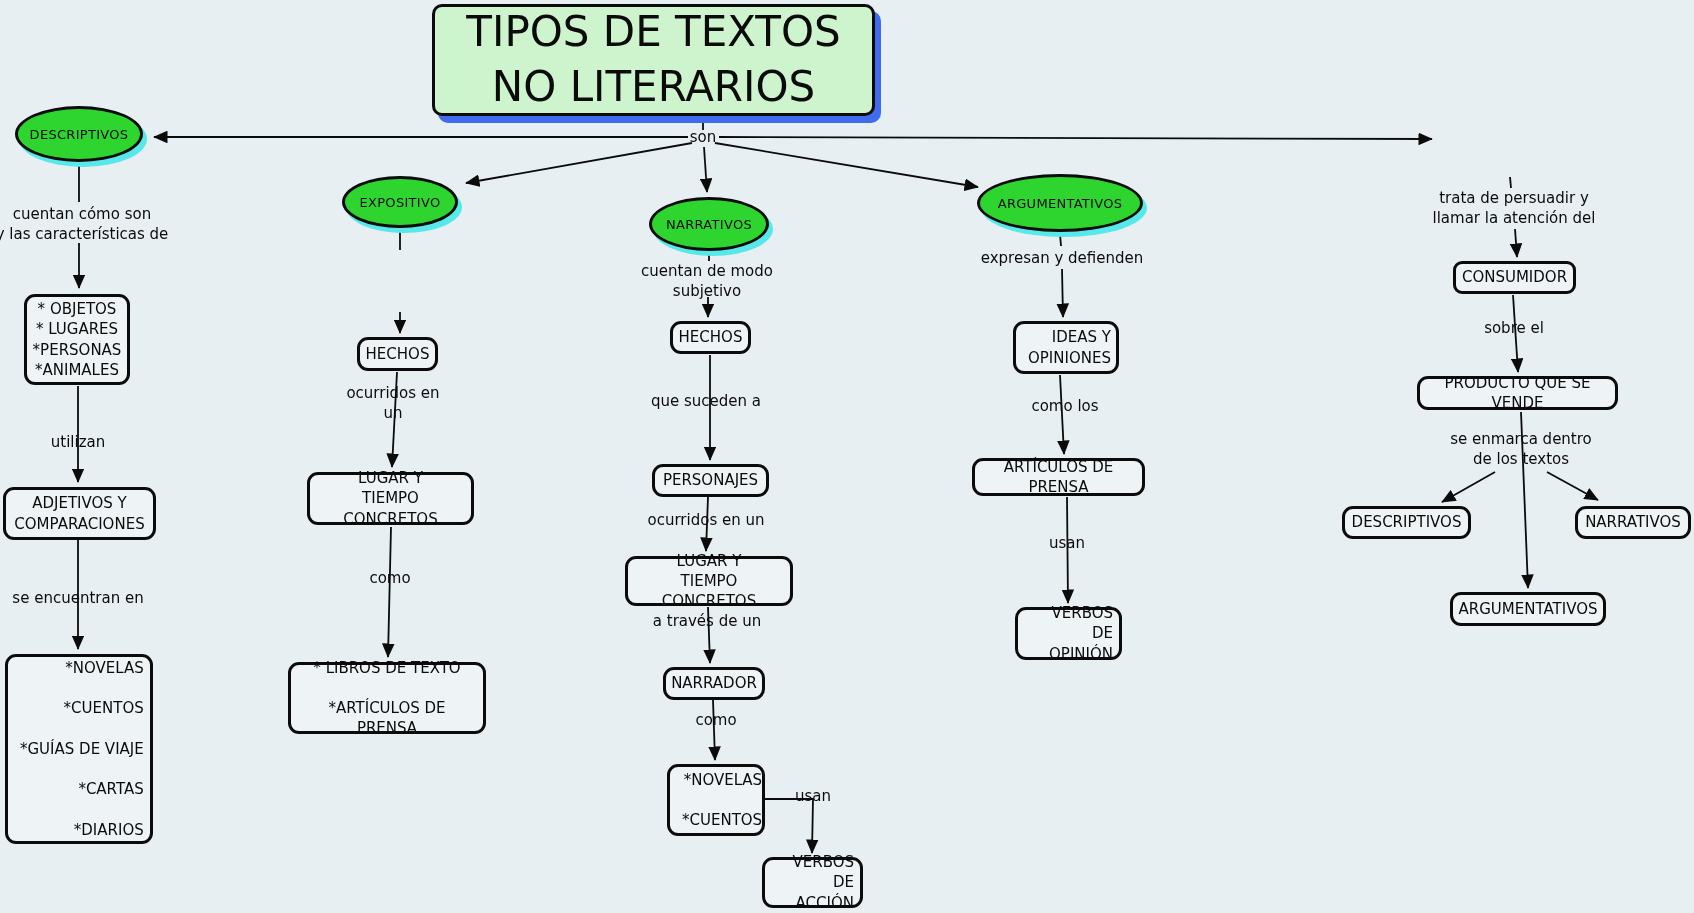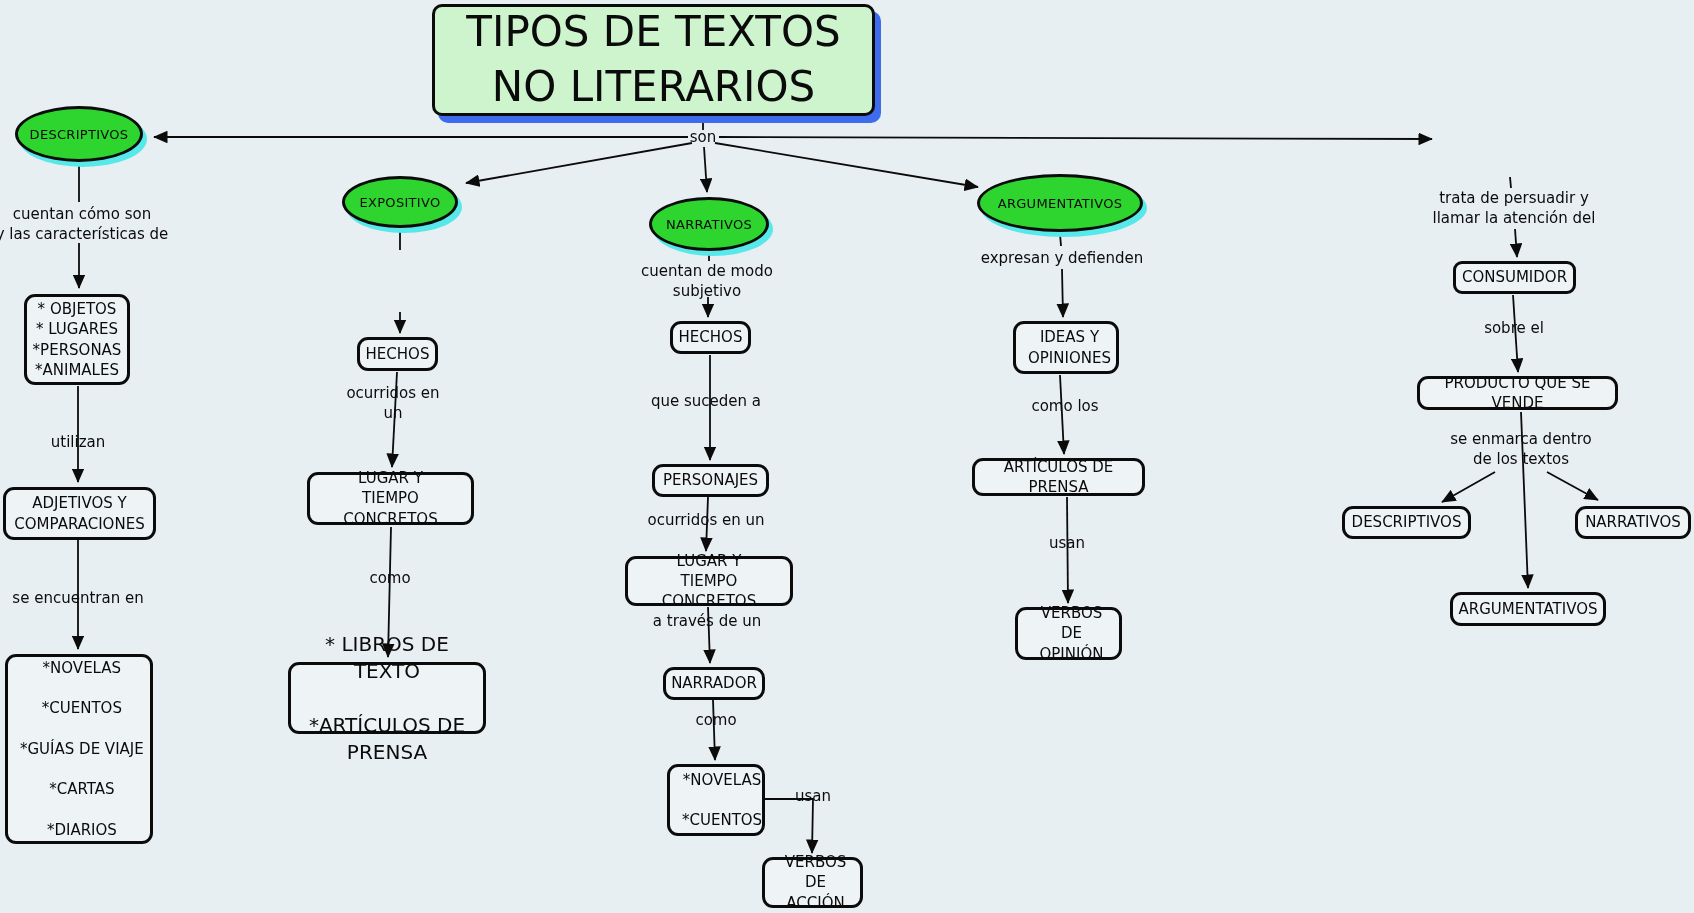--- a/index.html
+++ b/index.html
@@ -23,21 +23,21 @@
     background:#2ed52e; border:3px solid #0b0b0b; border-radius:50%;
     box-shadow:4px 5px 0 0 #57e8ea; font-size:13px; text-align:center;
     box-sizing:border-box; letter-spacing:0.3px;
   }
   .node {
     position:absolute; display:flex; align-items:center; justify-content:center;
     background:#eef3f5; border:3px solid #0b0b0b; border-radius:11px;
     font-size:15px; line-height:1.35; text-align:center; white-space:pre-line;
     padding:2px 6px; box-sizing:border-box;
   }
-  .node.left { justify-content:flex-start; text-align:center; padding-left:12px; }
+  .node.left { justify-content:flex-start; text-align:right; padding-left:12px; }
   .link {
     position:absolute; transform:translateX(-50%);
     font-size:15px; line-height:1.3; text-align:center; white-space:pre-line;
   }
 </style>
 </head>
 <body>
 
 <div class="stage">
 
@@ -108,21 +108,21 @@
 *CARTAS
 
 *DIARIOS</div>
 
   <div class="node" style="left:357px; top:337px; width:81px; height:34px;">HECHOS</div>
   <div class="link" style="left:393px; top:384px;">ocurridos en
 un</div>
   <div class="node" style="left:307px; top:472px; width:167px; height:53px;">LUGAR Y
 TIEMPO CONCRETOS</div>
   <div class="link" style="left:390px; top:569px;">como</div>
-  <div class="node" style="left:288px; top:662px; width:198px; height:72px; font-size:20px;">* LIBROS DE TEXTO
+  <div class="node" style="left:288px; top:662px; width:198px; height:72px; font-size:15px;">* LIBROS DE TEXTO
 
 *ARTÍCULOS DE PRENSA</div>
 
   <div class="link" style="left:707px; top:262px;">cuentan  de modo
 subjetivo</div>
   <div class="node" style="left:670px; top:321px; width:81px; height:33px;">HECHOS</div>
   <div class="link" style="left:706px; top:392px;">que suceden a</div>
   <div class="node" style="left:652px; top:464px; width:117px; height:33px;">PERSONAJES</div>
   <div class="link" style="left:706px; top:511px;">ocurridos en un</div>
   <div class="node" style="left:625px; top:556px; width:168px; height:50px;">LUGAR Y

